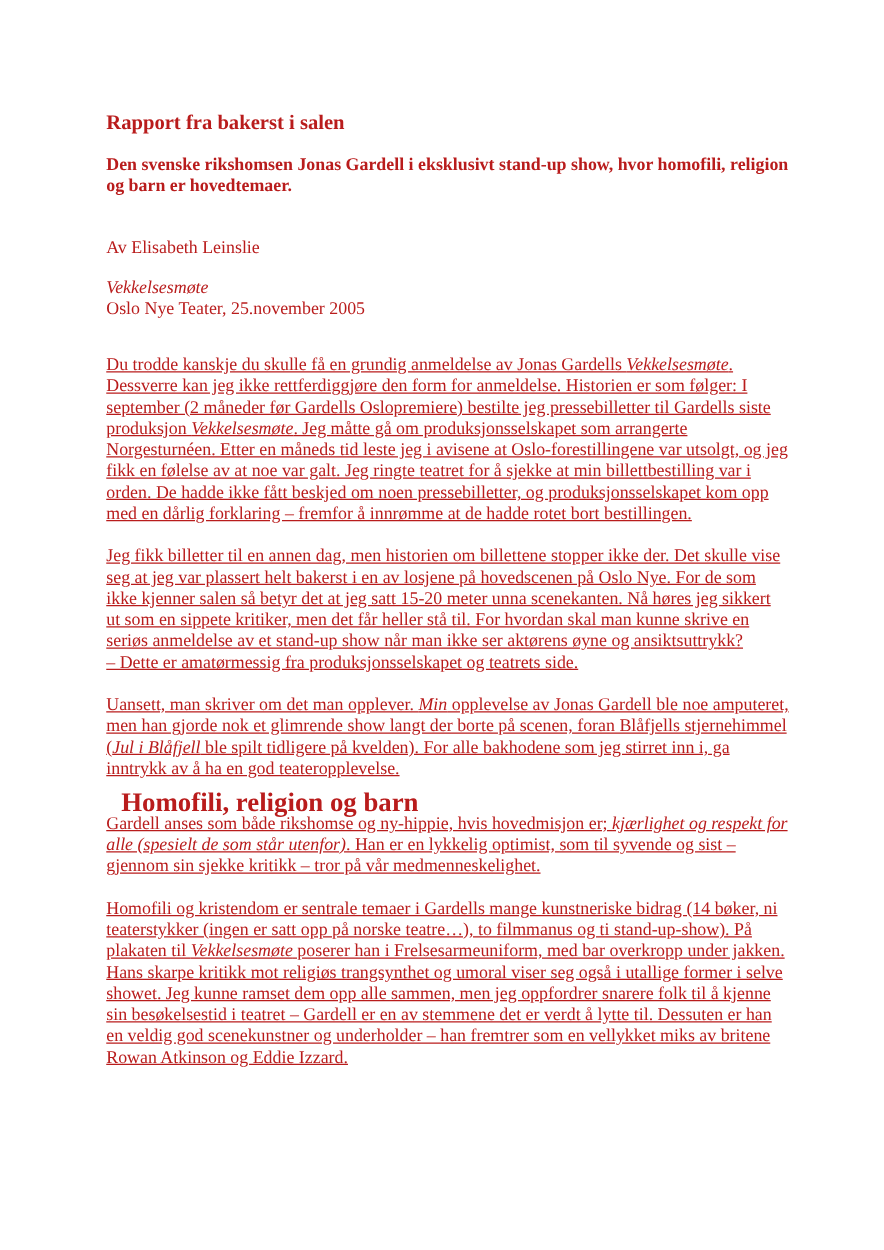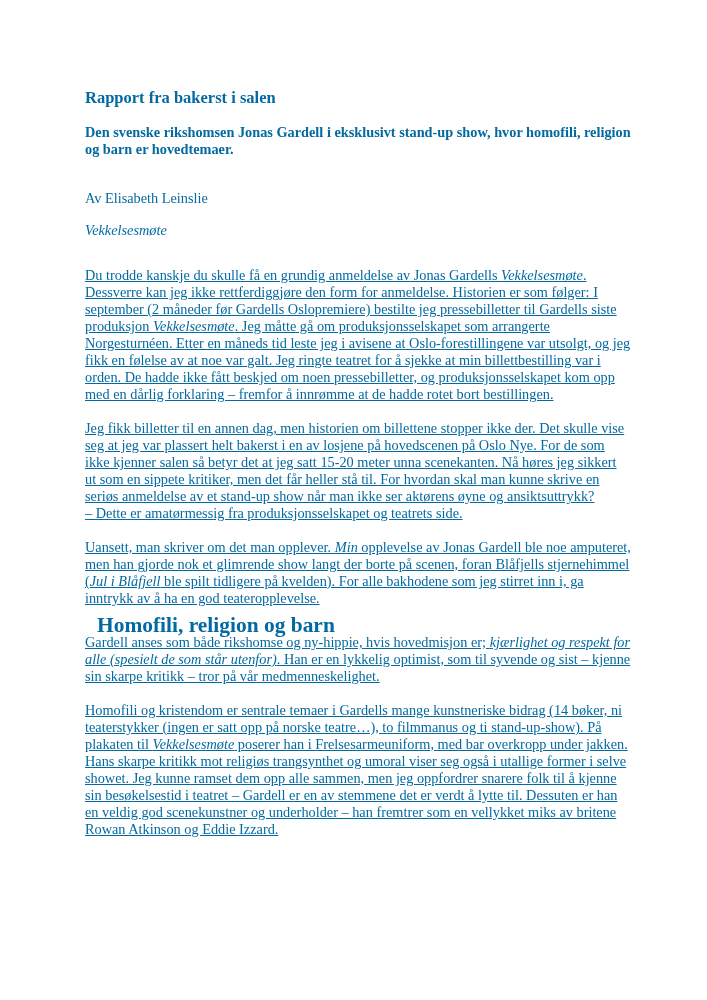--- a/index.html
+++ b/index.html
@@ -10,21 +10,21 @@
   .page {
     position: relative;
     width: 707px;
     height: 1000px;
     background: #ffffff;
     box-sizing: border-box;
     padding: 88px 76px 40px 85px;
     font-family: "Liberation Serif", "DejaVu Serif", serif;
     font-size: 14.3px;
     line-height: 17px;
-    color: #0369a1;
+    color: #b91c1c;
     overflow: hidden;
   }
   .doc-title {
     font-size: 16.5px;
     line-height: 20px;
     font-weight: bold;
     margin: 0 0 16px 0;
   }
   .lead {
     font-weight: bold;
@@ -62,28 +62,29 @@
 <div class="page">
 
   <h1 class="doc-title">Rapport fra bakerst i salen</h1>
 
   <p class="lead">Den svenske rikshomsen Jonas Gardell i eksklusivt stand-up show, hvor homofili, religion og barn er hovedtemaer.</p>
 
   <p class="byline">Av Elisabeth Leinslie</p>
 
   <div class="production">
     <div class="prod-title">Vekkelsesmøte</div>
+    <div>Oslo Nye Teater, 25.november 2005</div>
   </div>
 
   <p class="body-paragraph first"><span>Du trodde kanskje du skulle få en grundig anmeldelse av Jonas Gardells </span><span style="font-style: italic;">Vekkelsesmøte</span><span>. Dessverre kan jeg ikke rettferdiggjøre den form for anmeldelse. Historien er som følger: I september (2 måneder før Gardells Oslopremiere) bestilte jeg pressebilletter til Gardells siste produksjon </span><span style="font-style: italic;">Vekkelsesmøte</span><span>. Jeg måtte gå om produksjonsselskapet som arrangerte Norgesturnéen. Etter en måneds tid leste jeg i avisene at Oslo-forestillingene var utsolgt, og jeg fikk en følelse av at noe var galt. Jeg ringte teatret for å sjekke at min billettbestilling var i orden. De hadde ikke fått beskjed om noen pressebilletter, og produksjonsselskapet kom opp med en dårlig forklaring – fremfor å innrømme at de hadde rotet bort bestillingen.</span></p>
 
   <p class="body-paragraph"><span>Jeg fikk billetter til en annen dag, men historien om billettene stopper ikke der. Det skulle vise seg at jeg var plassert helt bakerst i en av losjene på hovedscenen på Oslo Nye. For de som ikke kjenner salen så betyr det at jeg satt 15-20 meter unna scenekanten. Nå høres jeg sikkert ut som en sippete kritiker, men det får heller stå til. For hvordan skal man kunne skrive en seriøs anmeldelse av et stand-up show når man ikke ser aktørens øyne og ansiktsuttrykk?</span><br><span>– Dette er amatørmessig fra produksjonsselskapet og teatrets side.</span></p>
 
   <p class="body-paragraph tight"><span>Uansett, man skriver om det man opplever. </span><span style="font-style: italic;">Min</span><span> opplevelse av Jonas Gardell ble noe amputeret, men han gjorde nok et glimrende show langt der borte på scenen, foran Blåfjells stjernehimmel (</span><span style="font-style: italic;">Jul i Blåfjell</span><span> ble spilt tidligere på kvelden). For alle bakhodene som jeg stirret inn i, ga inntrykk av å ha en god teateropplevelse.</span></p>
 
   <h2 class="section-heading">Homofili, religion og barn</h2>
 
-  <p class="body-paragraph"><span>Gardell anses som både rikshomse og ny-hippie, hvis hovedmisjon er; </span><span style="font-style: italic;">kjærlighet og respekt for alle (spesielt de som står utenfor)</span><span>. Han er en lykkelig optimist, som til syvende og sist – kjenne sin skarpe kritikk – tror på vår medmenneskelighet.</span></p>
+  <p class="body-paragraph"><span>Gardell anses som både rikshomse og ny-hippie, hvis hovedmisjon er; </span><span style="font-style: italic;">kjærlighet og respekt for alle (spesielt de som står utenfor)</span><span>. Han er en lykkelig optimist, som til syvende og sist – gjennom sin sjekke kritikk – tror på vår medmenneskelighet.</span></p>
 
   <p class="body-paragraph tight"><span>Homofili og kristendom er sentrale temaer i Gardells mange kunstneriske bidrag (14 bøker, ni teaterstykker (ingen er satt opp på norske teatre…), to filmmanus og ti stand-up-show). På plakaten til </span><span style="font-style: italic;">Vekkelsesmøte</span><span> poserer han i Frelsesarmeuniform, med bar overkropp under jakken. Hans skarpe kritikk mot religiøs trangsynthet og umoral viser seg også i utallige former i selve showet. Jeg kunne ramset dem opp alle sammen, men jeg oppfordrer snarere folk til å kjenne sin besøkelsestid i teatret – Gardell er en av stemmene det er verdt å lytte til. Dessuten er han en veldig god scenekunstner og underholder – han fremtrer som en vellykket miks av britene Rowan Atkinson og Eddie Izzard.</span></p>
 
 
 </div>
 
 </body></html>

